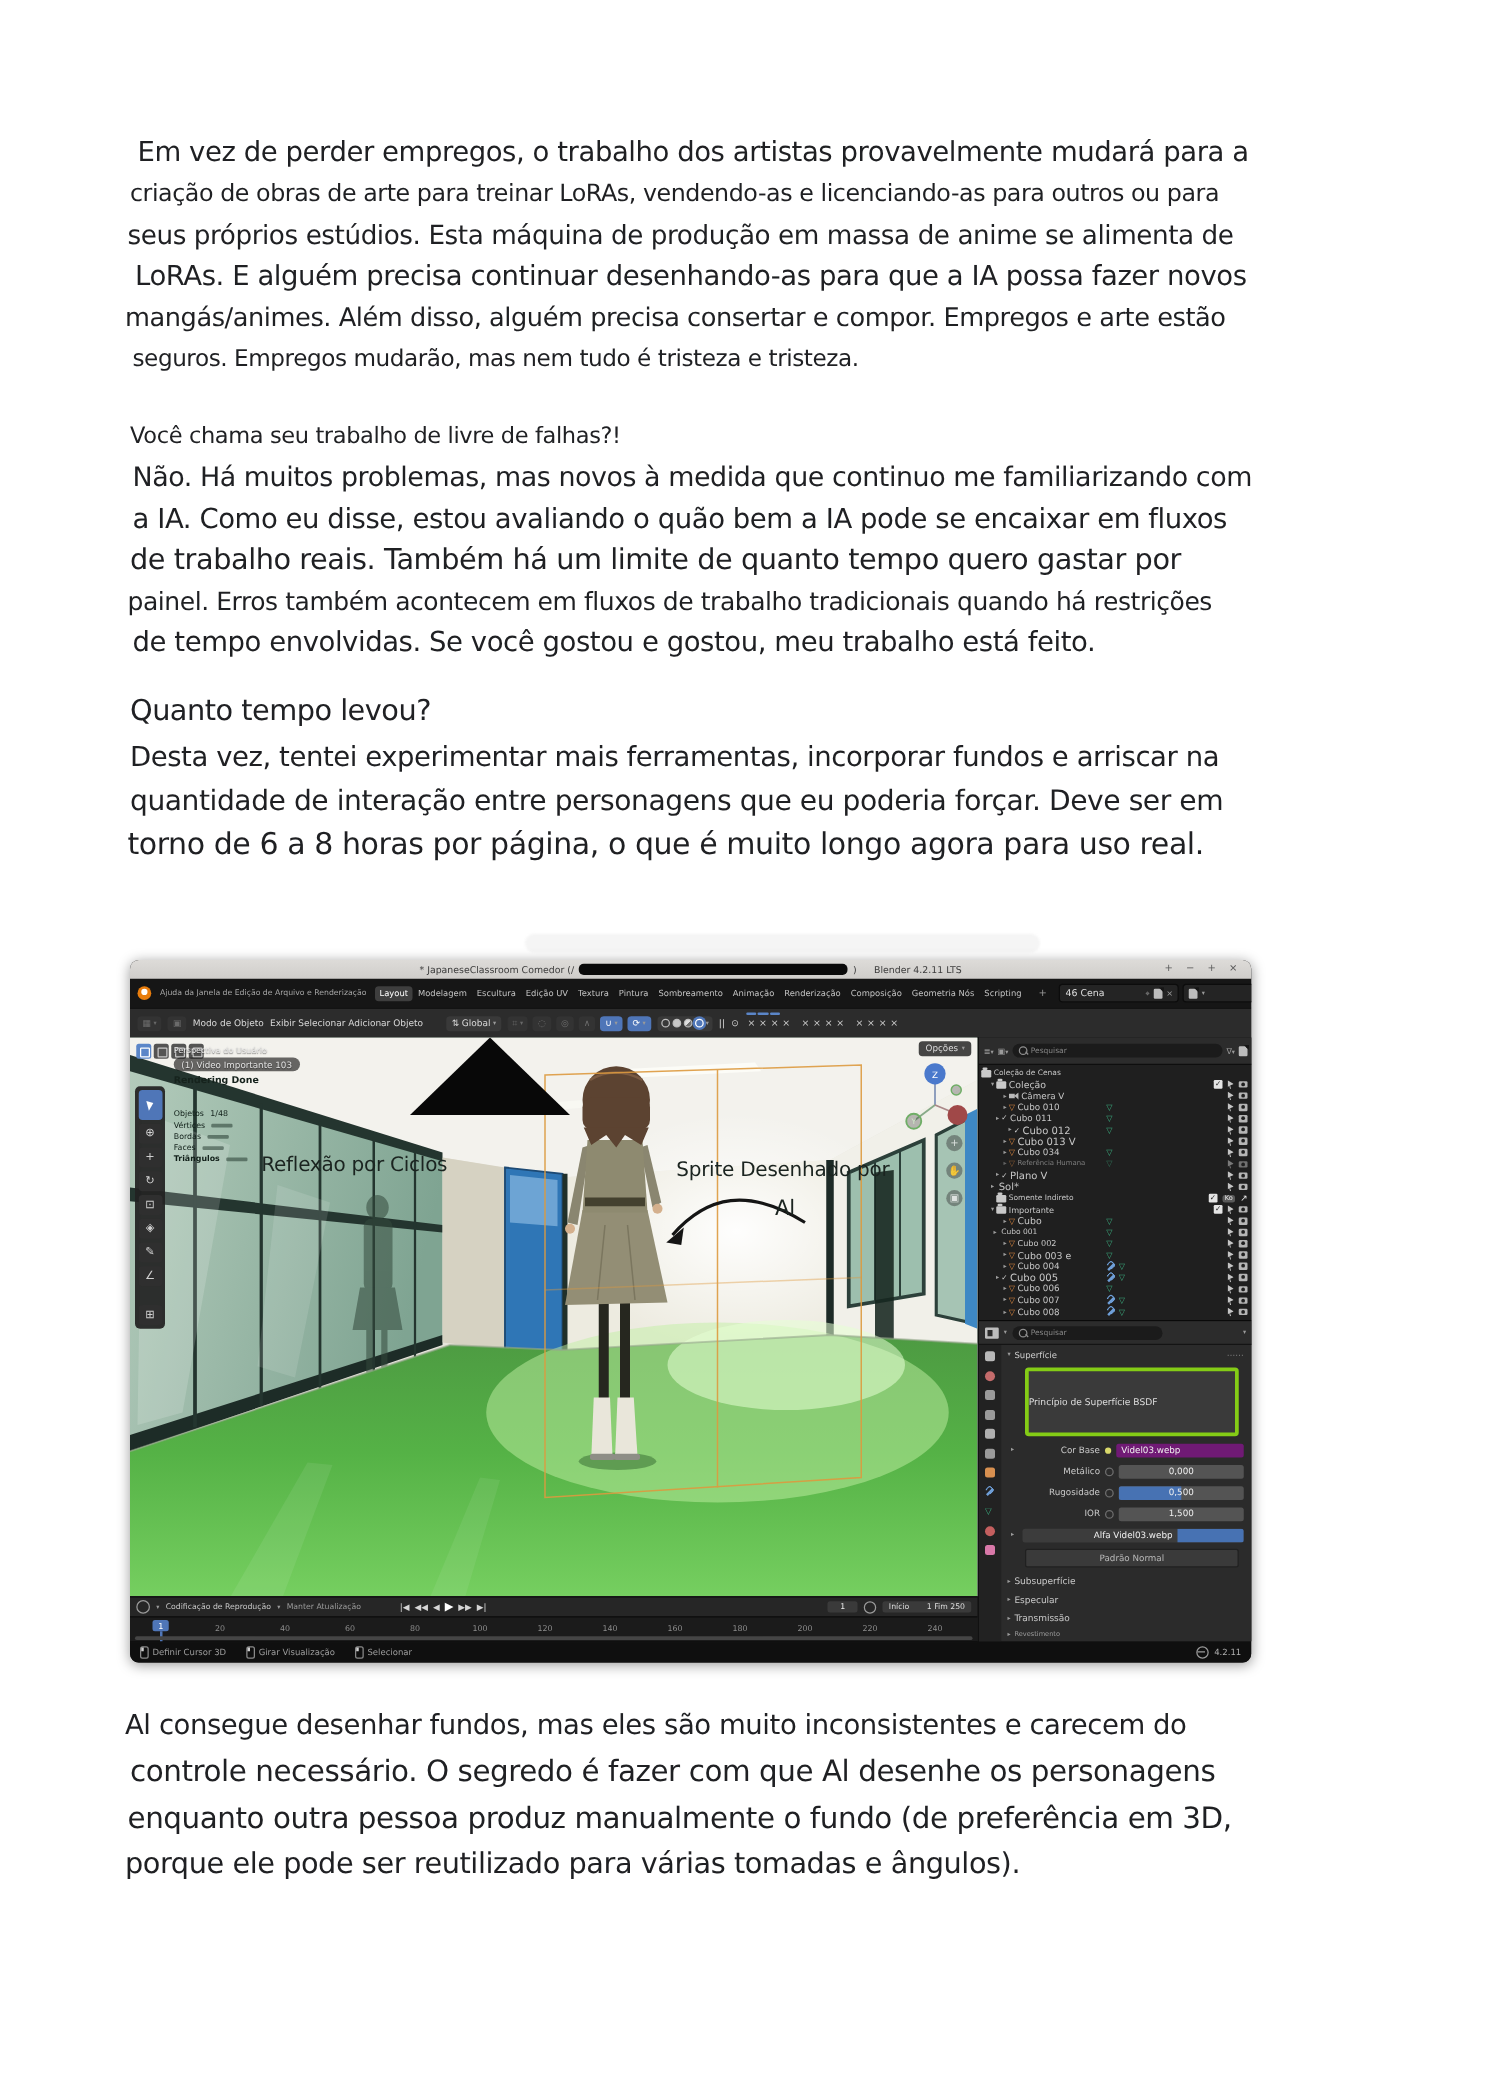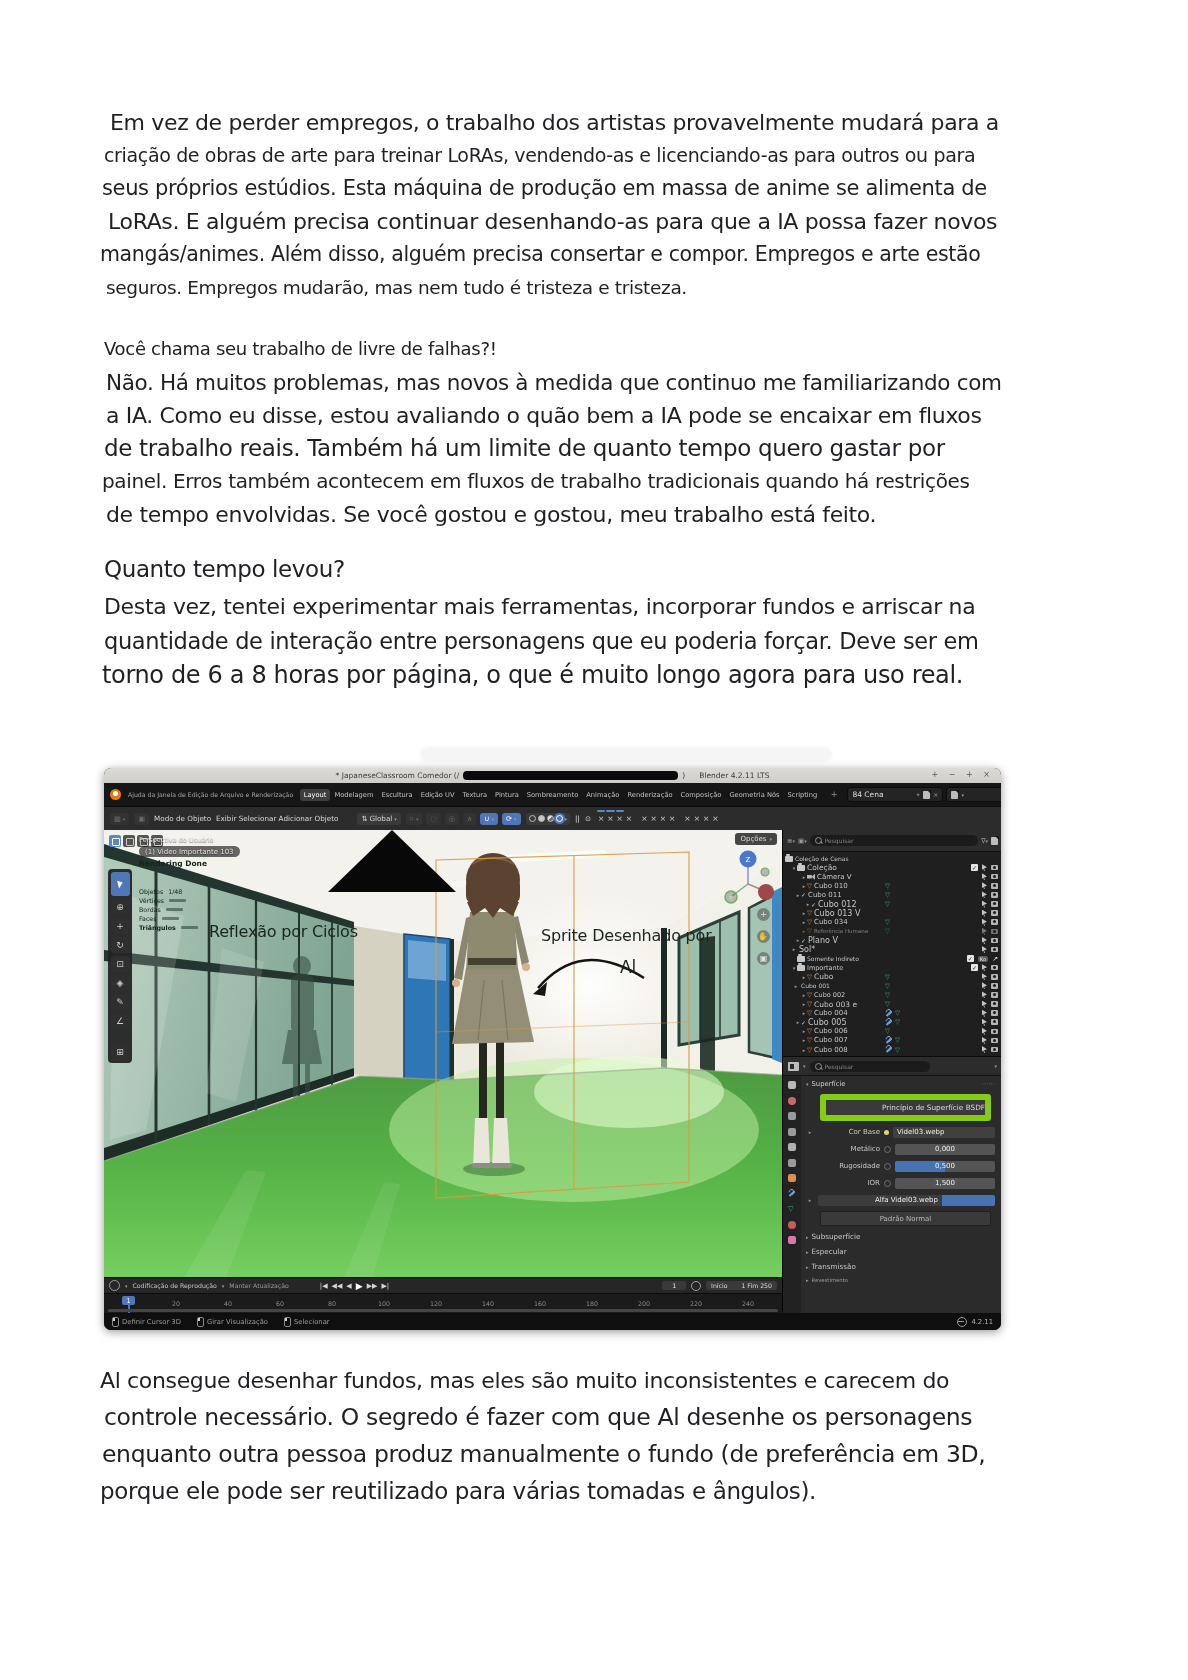--- a/index.html
+++ b/index.html
@@ -136,30 +136,30 @@
   .props{flex:1;background:#2b2b2b;display:flex;flex-direction:column;border-top:1px solid #0a0a0a;overflow:hidden}
   .phead{height:18px;display:flex;align-items:center;gap:4px;padding:0 5px;background:#2c2c2c;border-bottom:1px solid #141414;flex:none}
   .edico{width:11px;height:9px;background:#bdbdbd;border-radius:1px;position:relative}
   .edico::after{content:"";position:absolute;left:2px;top:2px;width:4px;height:5px;background:#2c2c2c}
   .pbody{flex:1;display:flex}
   .ptabs{width:18px;background:#222222;display:flex;flex-direction:column;align-items:center;padding-top:5px;gap:7.5px;flex:none}
   .ptab{width:8px;height:8px;flex:none}
   .pcontent{flex:1;padding:4px 7px 0 5px;font-size:7px;color:#cfcfcf}
   .psect{display:flex;align-items:center;gap:3px;color:#cdcdcd;font-size:6.8px}
   .pdots{margin-left:auto;color:#7a7a7a}
-  .bsdfbtn{margin:6px 4px 0 14px;background:#3a3a3a;border:6px solid #84cc16;border-radius:3px;
-           text-align:right;padding:3px 0;color:#dddddd;font-size:7.3px}
+  .bsdfbtn{margin:6px 4px 0 14px;background:#3a3a3a;border:3px solid #84cc16;border-radius:3px;
+           text-align:left;padding:20px 0;color:#dddddd;font-size:7.3px}
   .prow{display:flex;align-items:center;gap:4px;margin-top:5px;height:12px}
   .prow .plabel{width:62px;text-align:right;color:#c9c9c9;flex:none}
   .pchev{width:8px;color:#9a9a9a;font-size:5px;text-align:center;flex:none}
   .pfield{flex:1;background:#545454;border-radius:2px;height:11px;position:relative;display:flex;
           align-items:center;justify-content:center;color:#f0f0f0;overflow:hidden}
   .pfield .fill{position:absolute;left:0;top:0;bottom:0;background:#4772b3}
   .pfield span{position:relative;z-index:1}
-  .pfield.img{background:#404040;justify-content:flex-start;padding-left:4px;gap:3px}
+  .pfield.img{background:#701a75;justify-content:flex-start;padding-left:4px;gap:3px}
   .ydot{width:5px;height:5px;border-radius:50%;background:#d8d86a;flex:none}
   .pdot{width:5px;height:5px;border-radius:50%;background:#2c2c2c;border:1px solid #6e6e6e;flex:none}
   .normbtn{margin:5px 4px 0 14px;background:#3a3a3a;border:1px solid #202020;border-radius:2px;
            text-align:center;padding:2.5px 0;color:#b9b9b9;font-size:7px}
   .pcoll{margin-top:6px;color:#c9c9c9;font-size:7.2px;display:flex;gap:3px;align-items:center}
   .pcoll .chev{font-size:5px;color:#9a9a9a}
   .pcoll.small{font-size:5.3px;color:#9b9b9b}
 
   .sbar{height:18px;background:#0f0f0f;display:flex;align-items:center;gap:16px;padding:0 8px;
         font-size:6.8px;color:#9c9c9c}
@@ -220,21 +220,21 @@
         <span class="wtab">Sombreamento</span>
         <span class="wtab">Animação</span>
         <span class="wtab">Renderização</span>
         <span class="wtab">Composição</span>
         <span class="wtab">Geometria Nós</span>
         <span class="wtab">Scripting</span>
       </span>
     <span class="wplus">+</span>
     <span class="scenebox">
       <span class="scenefield" style="width:86px">
-        <span>84 Cena</span>
+        <span>46 Cena</span>
         <span class="tinyico" style="margin-left:auto">⌖</span>
         <span class="pgico"></span>
         <span class="tinyico">×</span>
       </span>
       <span class="scenefield" style="width:58px">
         <span class="pgico"></span>
         <span class="chevron">▾</span>
       </span>
 
     </span>

